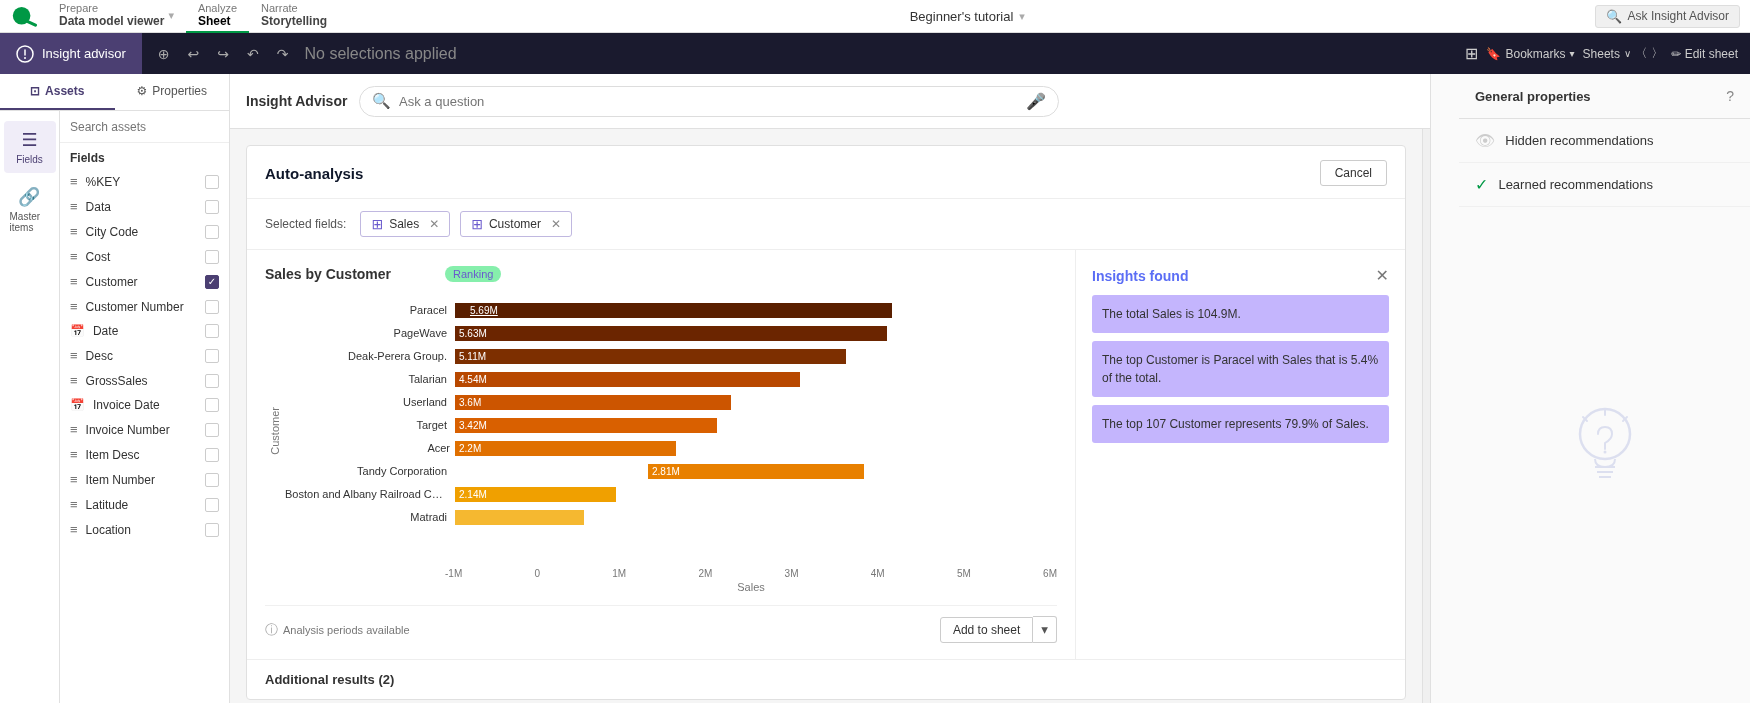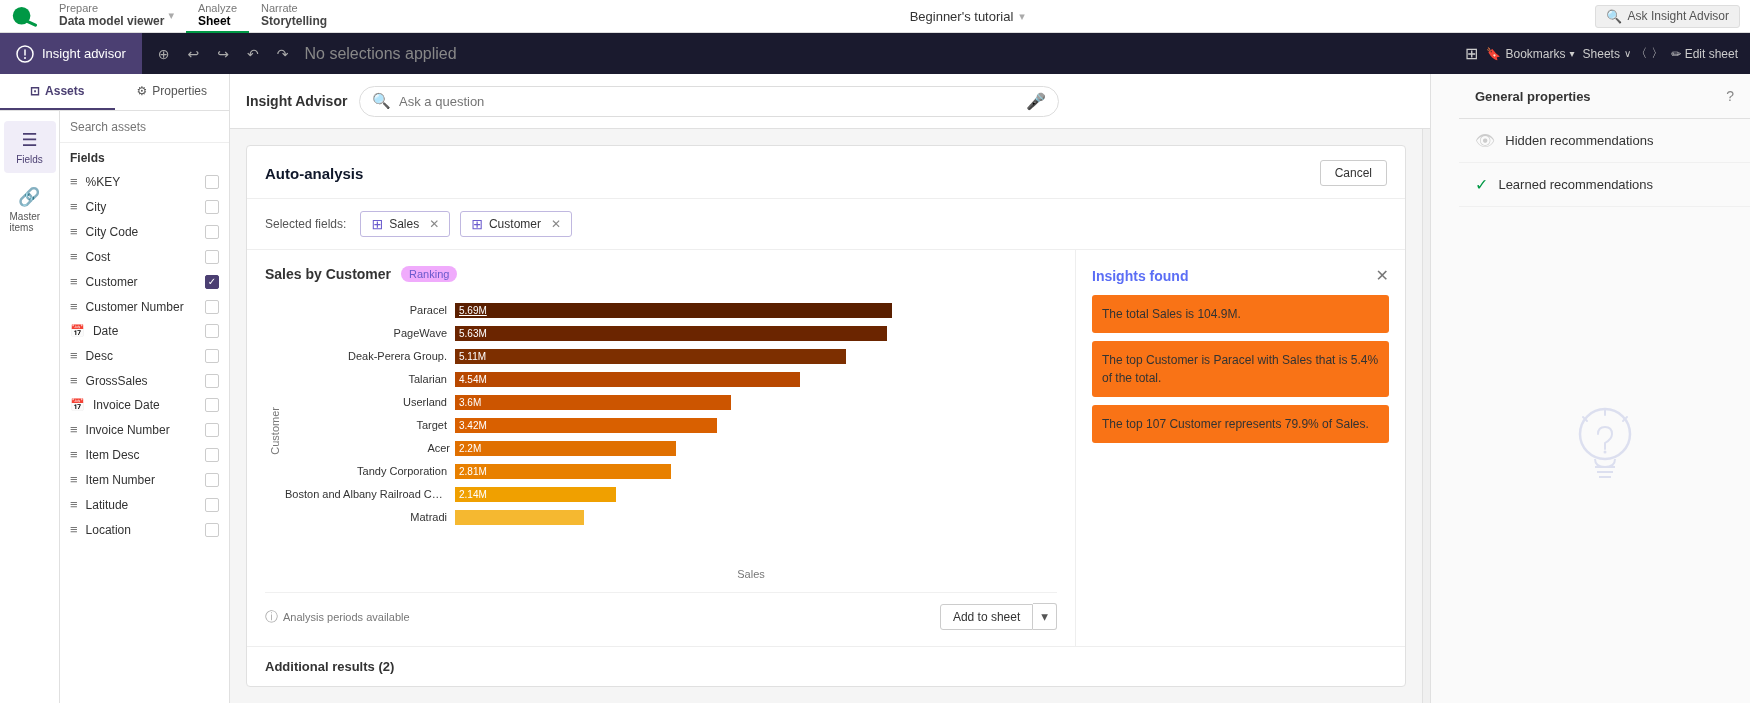--- a/index.html
+++ b/index.html
@@ -90,33 +90,33 @@
     .auto-analysis-title { font-size: 15px; font-weight: 600; color: #0f172a; }
     .cancel-btn { background: #fff; border: 1px solid #ccc; border-radius: 3px; padding: 5px 14px; font-size: 12px; cursor: pointer; color: #333; }
 
     .selected-fields { display: flex; align-items: center; gap: 10px; padding: 12px 18px; border-bottom: 1px solid #eee; }
     .selected-fields-label { font-size: 12px; color: #555; margin-right: 4px; }
     .field-tag { display: flex; align-items: center; gap: 6px; background: #fff; border: 1px solid #c0b8e0; border-radius: 3px; padding: 4px 10px; font-size: 12px; color: #333; }
     .field-tag .tag-icon { font-size: 14px; color: #6a5acd; }
     .field-tag .remove-icon { cursor: pointer; color: #888; font-size: 12px; margin-left: 4px; }
     .chart-header { display: flex; align-items: center; gap: 10px; margin-bottom: 14px; }
     .chart-title { font-size: 14px; font-weight: 600; color: #333; }
-    .ranking-badge { background: #f0abfc; color: #6a5acd; font-size: 11px; padding: 2px 8px; border-radius: 10px; }
+    .ranking-badge { background: #86efac; color: #6a5acd; font-size: 11px; padding: 2px 8px; border-radius: 10px; margin-left: 44px; }
 
     .chart-footer { display: flex; align-items: center; justify-content: space-between; margin-top: 12px; padding-top: 10px; border-top: 1px solid #f0f0f0; }
     .analysis-periods { display: flex; align-items: center; gap: 5px; font-size: 11px; color: #777; }
     .add-to-sheet-btn { display: flex; align-items: center; gap: 0; }
     .add-btn { background: #fff; border: 1px solid #ccc; border-radius: 3px 0 0 3px; padding: 5px 12px; font-size: 12px; cursor: pointer; color: #333; }
     .add-dropdown-btn { background: #fff; border: 1px solid #ccc; border-left: none; border-radius: 0 3px 3px 0; padding: 5px 8px; cursor: pointer; color: #555; }
 
     .additional-results { padding: 12px 18px; font-size: 13px; font-weight: 600; color: #333; border-top: 1px solid #eee; }
     .insights-header { display: flex; justify-content: space-between; align-items: center; }
     .insights-title { font-size: 14px; font-weight: 600; color: #5b6ef5; }
     .close-btn { background: none; border: none; cursor: pointer; font-size: 16px; color: #777; }
-    .insight-item { padding: 10px; background: #f97316; border-radius: 3px; font-size: 12px; color: #333; line-height: 1.5; }
+    .insight-item { padding: 10px; background: #c4b5fd; border-radius: 3px; font-size: 12px; color: #333; line-height: 1.5; }
 
     
     .right-panel { width: 320px; background: #fafafa; border-left: 1px solid #e0e0e0; display: flex; flex-direction: column; padding-left: 28px; }
     .right-panel-header { padding: 14px 16px; border-bottom: 1px solid #e0e0e0; display: flex; align-items: center; justify-content: space-between; }
     .right-panel-title { font-size: 13px; font-weight: 600; color: #333; }
     .help-icon { color: #888; font-size: 14px; cursor: pointer; }
     .right-panel-item { display: flex; align-items: center; gap: 10px; padding: 12px 16px; border-bottom: 1px solid #f0f0f0; cursor: pointer; }
     .right-panel-item-icon { font-size: 16px; }
     .right-panel-item-text { font-size: 13px; color: #333; }
     .right-panel-item.active .right-panel-item-icon { color: #009845; }
@@ -242,21 +242,21 @@
         <div class="fields-header">Fields</div>
         <div class="fields-scroll">
 
         <div class="field-item">
               <span class="field-icon">≡</span>
               <span class="field-name">%KEY</span>
               <div class="field-checkbox "></div>
             </div>
             <div class="field-item">
               <span class="field-icon">≡</span>
-              <span class="field-name">City</span>
+              <span class="field-name">Data</span>
               <div class="field-checkbox "></div>
             </div>
             <div class="field-item">
               <span class="field-icon">≡</span>
               <span class="field-name">City Code</span>
               <div class="field-checkbox "></div>
             </div>
             <div class="field-item">
               <span class="field-icon">≡</span>
               <span class="field-name">Cost</span>
@@ -366,21 +366,21 @@
               <div style="display:flex;height:270px;">
                 <div style="width:20px;display:flex;align-items:center;justify-content:center;">
                   <span style="writing-mode:vertical-rl;transform:rotate(180deg);font-size:11px;color:#777;">Customer</span>
                 </div>
                 <div id="chart-body" style="flex:1;display:flex;flex-direction:column;justify-content:flex-start;padding-top:4px;">
 
                 <div style="display: flex; align-items: center; height: 20px; margin-bottom: 3px;">
     <span style="width:170px;text-align:right;font-size:11px;color:#333;padding-right:8px;white-space:nowrap;overflow:hidden;text-overflow:ellipsis;">Paracel</span>
     <div style="flex:1;display:flex;align-items:center;">
       <div style="width:437px;height:15px;background:#5a1f00;display:flex;align-items:center;">
-        <span style="font-size:10px;color:#fff;padding-left:4px;white-space:nowrap;text-decoration:underline;">5.69M</span>
+        <span style="font-size:10px;color:#fff;padding-left:15px;white-space:nowrap;text-decoration:underline;">5.69M</span>
       </div>
     </div>
   </div>
                     <div style="display: flex; align-items: center; height: 20px; margin-bottom: 3px;">
     <span style="width:170px;text-align:right;font-size:11px;color:#333;padding-right:8px;white-space:nowrap;overflow:hidden;text-overflow:ellipsis;">PageWave</span>
     <div style="flex:1;display:flex;align-items:center;">
       <div style="width:432px;height:15px;background:#6b2500;display:flex;align-items:center;">
         <span style="font-size:10px;color:#fff;padding-left:4px;white-space:nowrap;">5.63M</span>
       </div>
     </div>
@@ -420,21 +420,21 @@
                     <div style="display: flex; align-items: center; height: 20px; margin-bottom: 3px;">
     <span style="width:170px;text-align:right;font-size:11px;color:#333;padding-right:5px;white-space:nowrap;overflow:hidden;text-overflow:ellipsis;">Acer</span>
     <div style="flex:1;display:flex;align-items:center;">
       <div style="width:221px;height:15px;background:#e07000;display:flex;align-items:center;">
         <span style="font-size:10px;color:#fff;padding-left:4px;white-space:nowrap;">2.2M</span>
       </div>
     </div>
   </div>
                     <div style="display: flex; align-items: center; height: 20px; margin-bottom: 3px;">
     <span style="width:170px;text-align:right;font-size:11px;color:#333;padding-right:8px;white-space:nowrap;overflow:hidden;text-overflow:ellipsis;">Tandy Corporation</span>
-    <div style="flex:1;display:flex;align-items:center;">
+    <div style="flex:1;display:flex;align-items:center;justify-content:center;">
       <div style="width:216px;height:15px;background:#e88000;display:flex;align-items:center;">
         <span style="font-size:10px;color:#fff;padding-left:4px;white-space:nowrap;">2.81M</span>
       </div>
     </div>
   </div>
                     <div style="display: flex; align-items: center; height: 20px; margin-bottom: 3px;">
     <span style="width:170px;text-align:right;font-size:11px;color:#333;padding-right:8px;white-space:nowrap;overflow:hidden;text-overflow:ellipsis;">Boston and Albany Railroad Company</span>
     <div style="flex:1;display:flex;align-items:center;">
       <div style="width:161px;height:15px;background:#f0a000;display:flex;align-items:center;">
         <span style="font-size:10px;color:#fff;padding-left:4px;white-space:nowrap;">2.14M</span>
@@ -443,20 +443,30 @@
   </div>
                     <div style="display: flex; align-items: center; height: 20px; margin-bottom: 3px;">
     <span style="width:170px;text-align:right;font-size:11px;color:#333;padding-right:8px;white-space:nowrap;overflow:hidden;text-overflow:ellipsis;">Matradi</span>
     <div style="flex:1;display:flex;align-items:center;">
       <div style="width:129px;height:15px;background:#f5b830;display:flex;align-items:center;">
         
       </div>
     </div>
   </div>
                   </div>
+              </div>
+              <div style="padding-left:180px;display:flex;justify-content:space-between;margin-top:2px;">
+                <span style="font-size:10px;color:#777;">-1M</span>
+                <span style="font-size:10px;color:#777;">0</span>
+                <span style="font-size:10px;color:#777;">1M</span>
+                <span style="font-size:10px;color:#777;">2M</span>
+                <span style="font-size:10px;color:#777;">3M</span>
+                <span style="font-size:10px;color:#777;">4M</span>
+                <span style="font-size:10px;color:#777;">5M</span>
+                <span style="font-size:10px;color:#777;">6M</span>
               </div>
               <div style="text-align:center;font-size:11px;color:#777;padding-left:180px;margin-top:2px;">Sales</div>
               <div class="chart-footer">
                 <div class="analysis-periods">
                   <span style="font-size:13px;color:#aaa;">ⓘ</span>
                   <span>Analysis periods available</span>
                 </div>
                 <div class="add-to-sheet-btn">
                   <button class="add-btn">Add to sheet</button>
                   <button class="add-dropdown-btn">▾</button>

